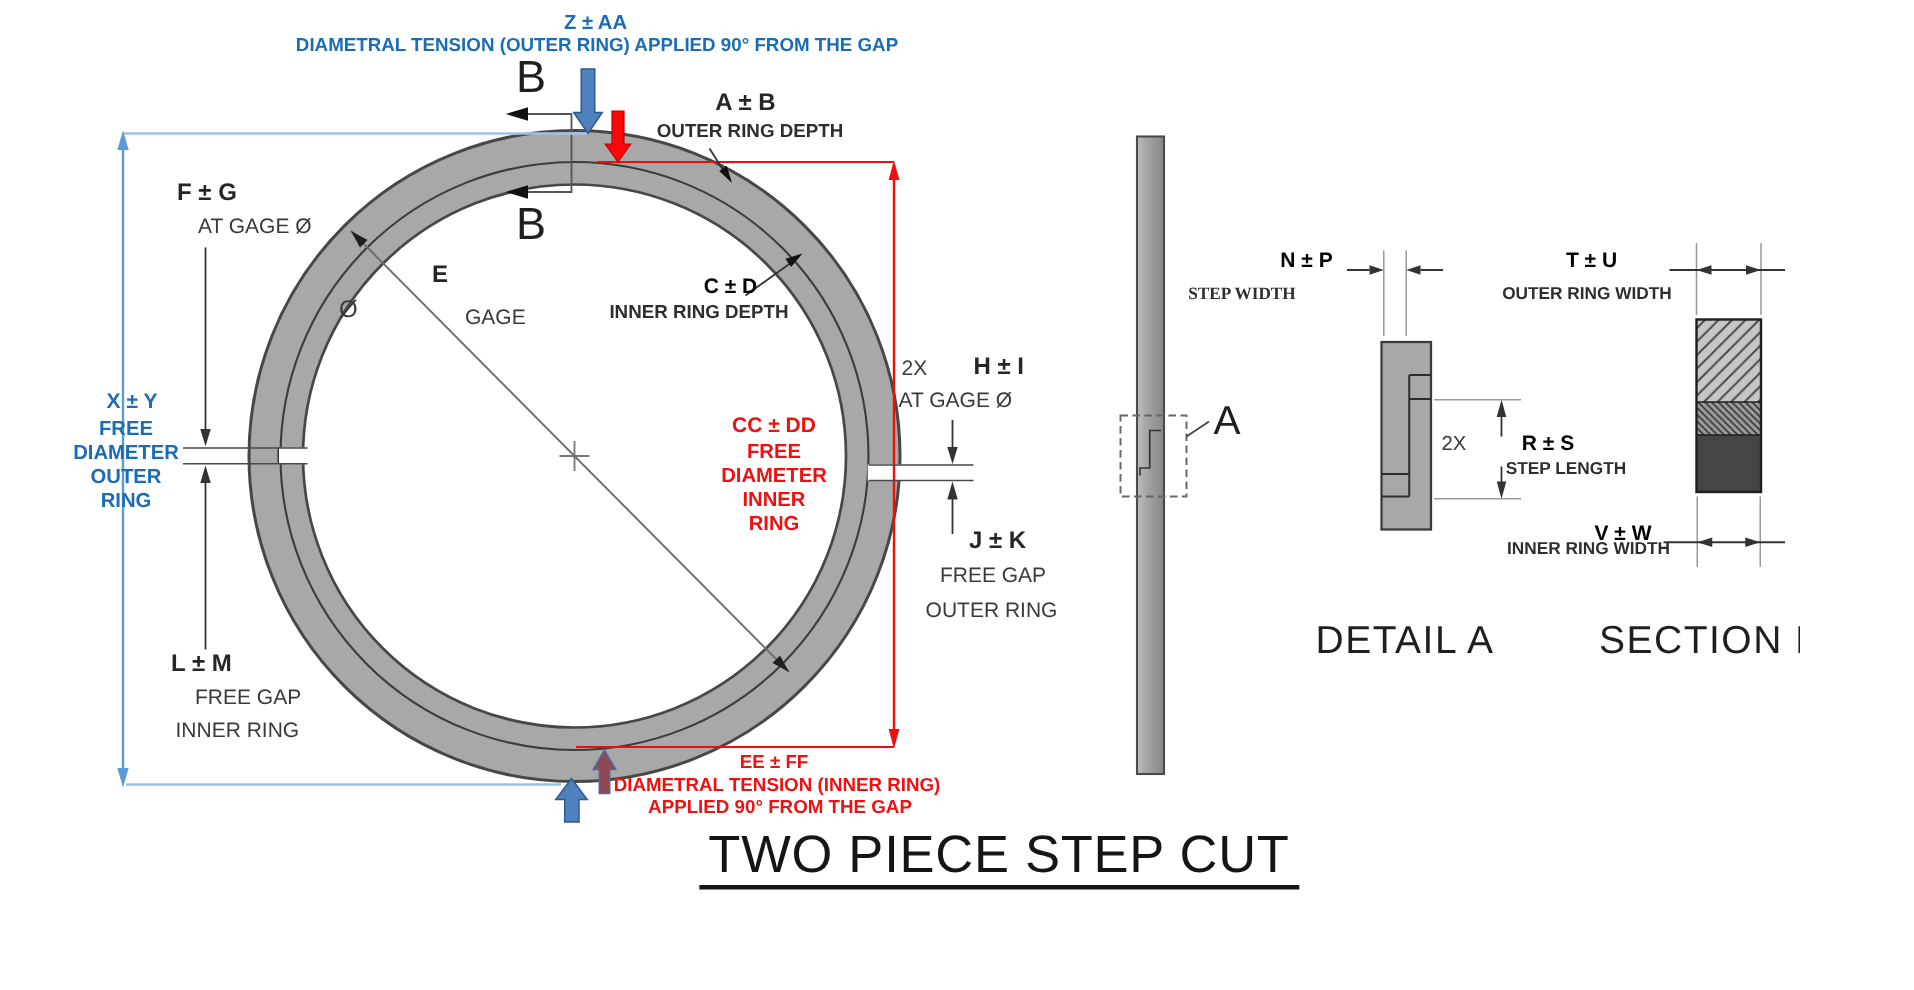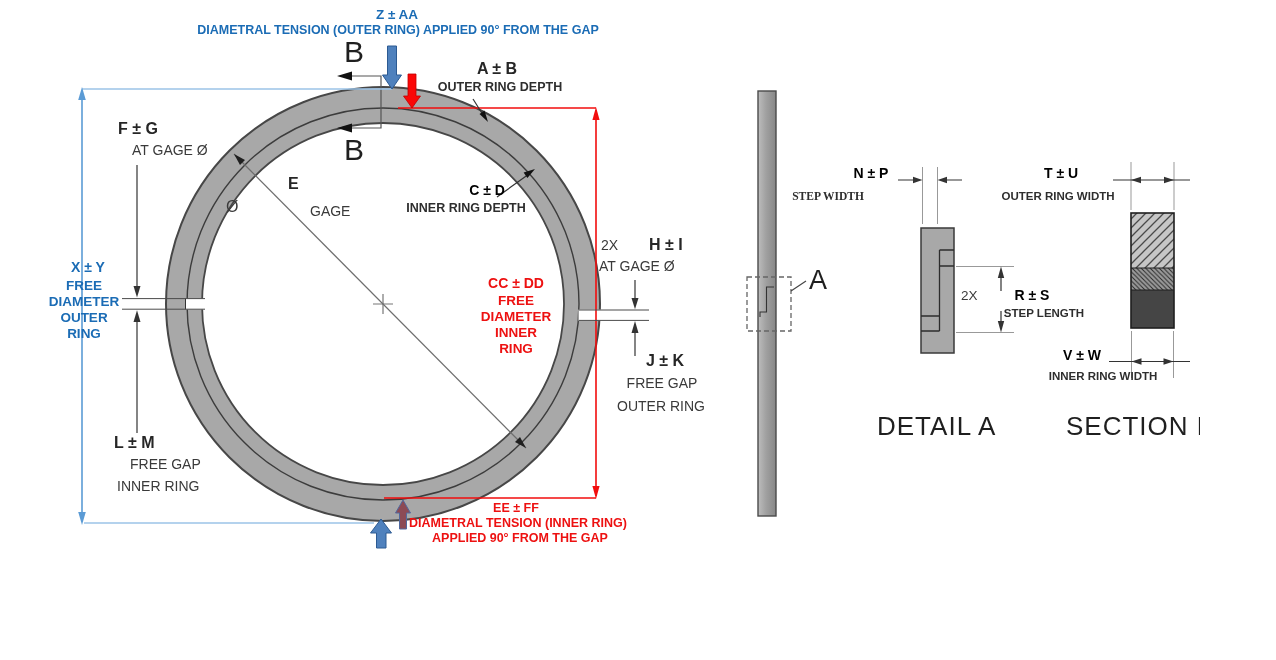--- a/index.html
+++ b/index.html
@@ -220,19 +220,20 @@
   <div class="lbl c desc-xs" style="left:828px;top:190px;font-family:Liberation Serif, serif;">STEP WIDTH</div>
 
   <div class="lbl c dim-sm" style="left:1061px;top:166px;">T  ± U</div>
   <div class="lbl c desc-xs" style="left:1058px;top:190px;">OUTER RING WIDTH</div>
 
   <div class="lbl desc" style="left:961px;top:289px;font-size:13.5px;">2X</div>
   <div class="lbl c dim-sm" style="left:1032px;top:288px;">R ± S</div>
   <div class="lbl c desc-xs" style="left:1044px;top:307px;">STEP LENGTH</div>
 
   <div class="lbl c dim-sm" style="left:1082px;top:348px;">V ± W</div>
-  <div class="lbl c desc-xs" style="left:1059px;top:370px;margin-left:44px;">INNER RING WIDTH</div>
+  <div class="lbl c desc-xs" style="left:1059px;top:360px;">INNER RING WIDTH</div>
 
   <div class="lbl viewlbl" style="left:877px;top:412px;">DETAIL A</div>
   <div class="lbl viewlbl" style="left:1066px;top:412px;">SECTION B-B</div>
 
+  <div class="lbl c" style="left:666px;top:551px;"><span class="title-line">TWO PIECE STEP CUT</span></div>
 
 </div>
 
 </body></html>

